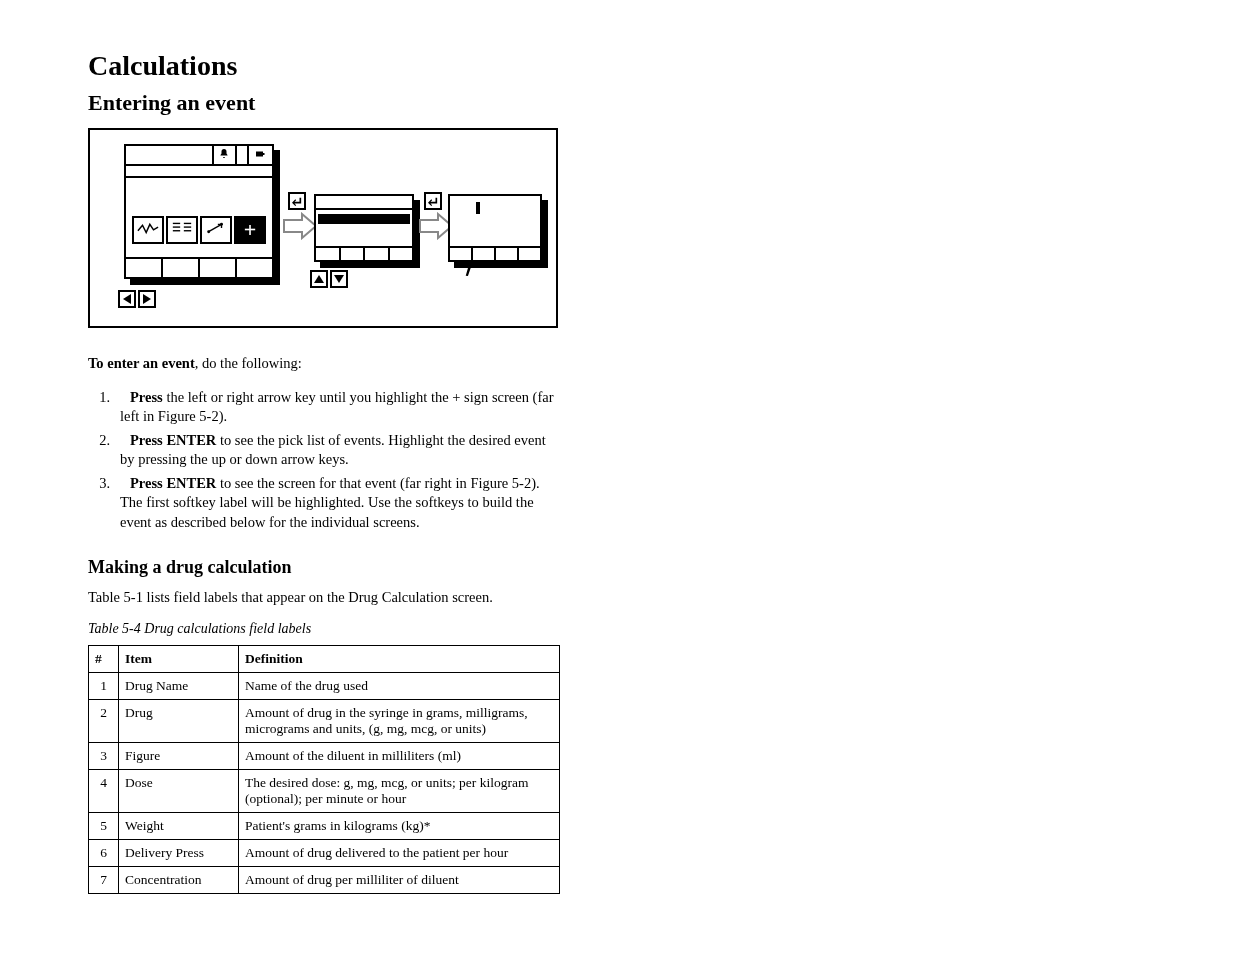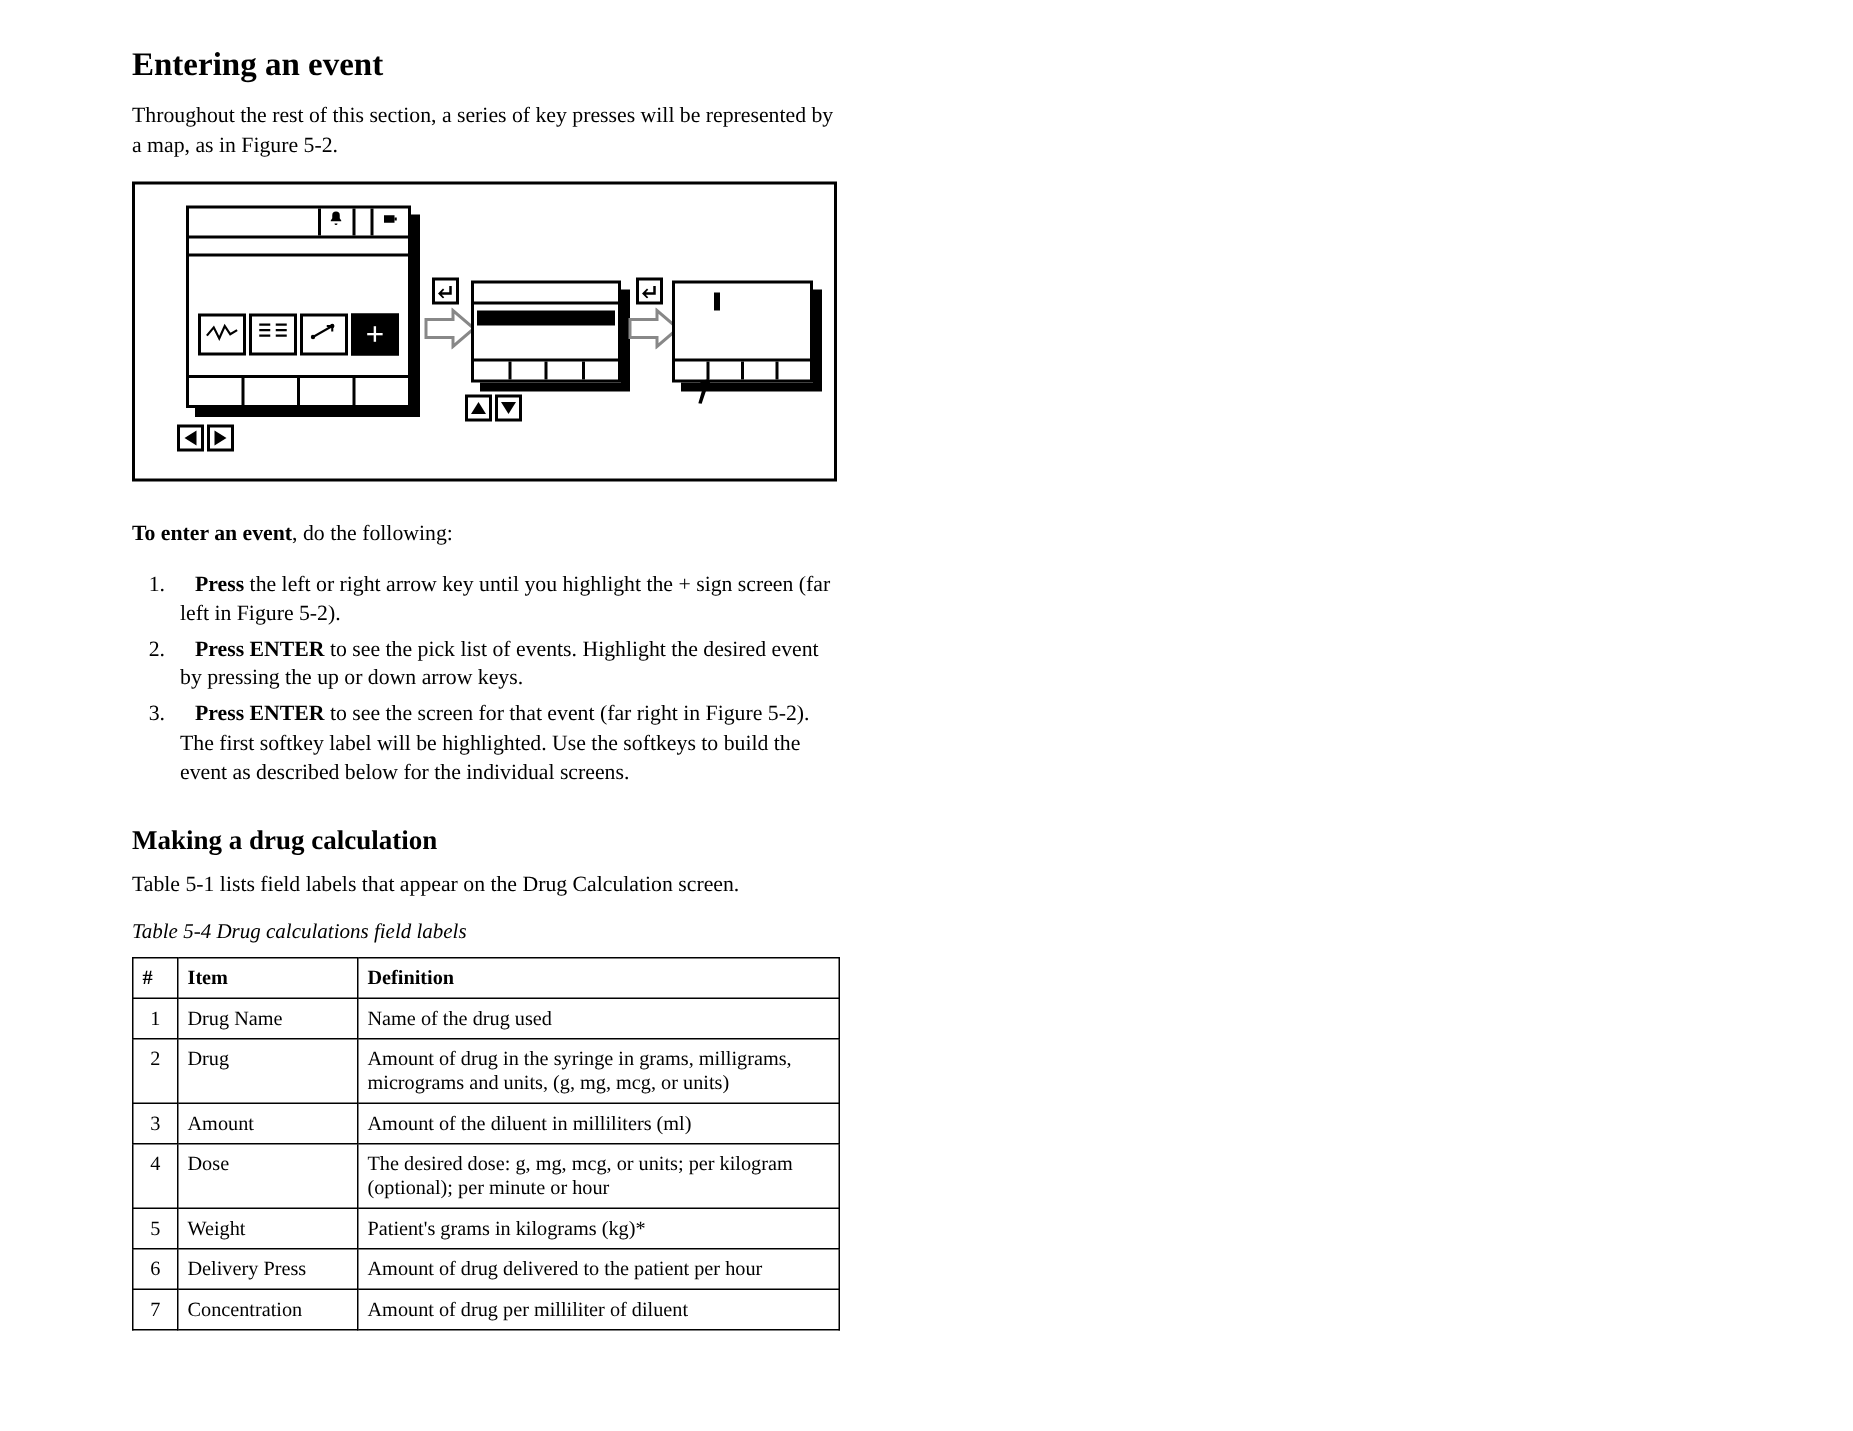--- a/index.html
+++ b/index.html
@@ -157,22 +157,22 @@
     left: 372px; top: 130px;
     font-size: 14px;
     transform: rotate(-20deg);
   }
 </style>
 </head>
 <body>
 
 <div class="page">
   <div class="content-col">
+    <h1 class="title">Calculations</h1>
     <div class="subtitle-big">Entering an event</div>
-    <p class="body">Throughout the rest of this section, a series of key presses will be represented by a map, as in Figure 5-2.</p>
 
     <div class="figure-box">
 
       <div class="screen-shadow s1-shadow"></div>
       <div class="screen s1">
         <div class="topbar">
           <div class="cell" style="width:60%;"></div>
           <div class="cell" style="width:16%; display:flex;align-items:center;justify-content:center;">
             <span>
               <svg width="12" height="12" viewBox="0 0 24 24">
@@ -335,21 +335,21 @@
             <td class="item">Drug Name</td>
             <td>Name of the drug used</td>
           </tr>
       <tr>
             <td class="num">2</td>
             <td class="item">Drug</td>
             <td>Amount of drug in the syringe in grams, milligrams, micrograms and units, (g, mg, mcg, or units)</td>
           </tr>
       <tr>
             <td class="num">3</td>
-            <td class="item">Amount</td>
+            <td class="item">Figure</td>
             <td>Amount of the diluent in milliliters (ml)</td>
           </tr>
       <tr>
             <td class="num">4</td>
             <td class="item">Dose</td>
             <td>The desired dose: g, mg, mcg, or units; per kilogram (optional); per minute or hour</td>
           </tr>
       <tr>
             <td class="num">5</td>
             <td class="item">Weight</td>

